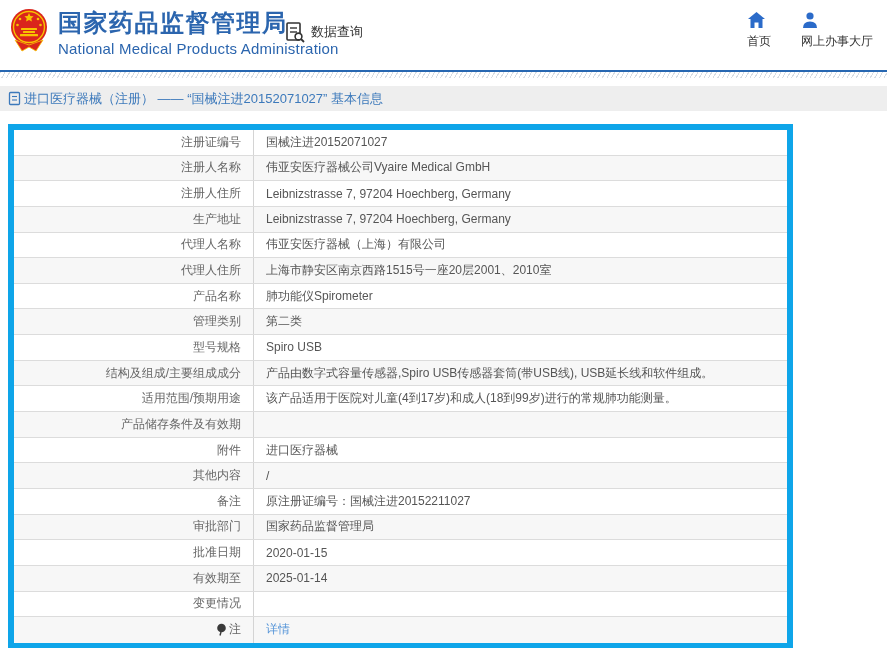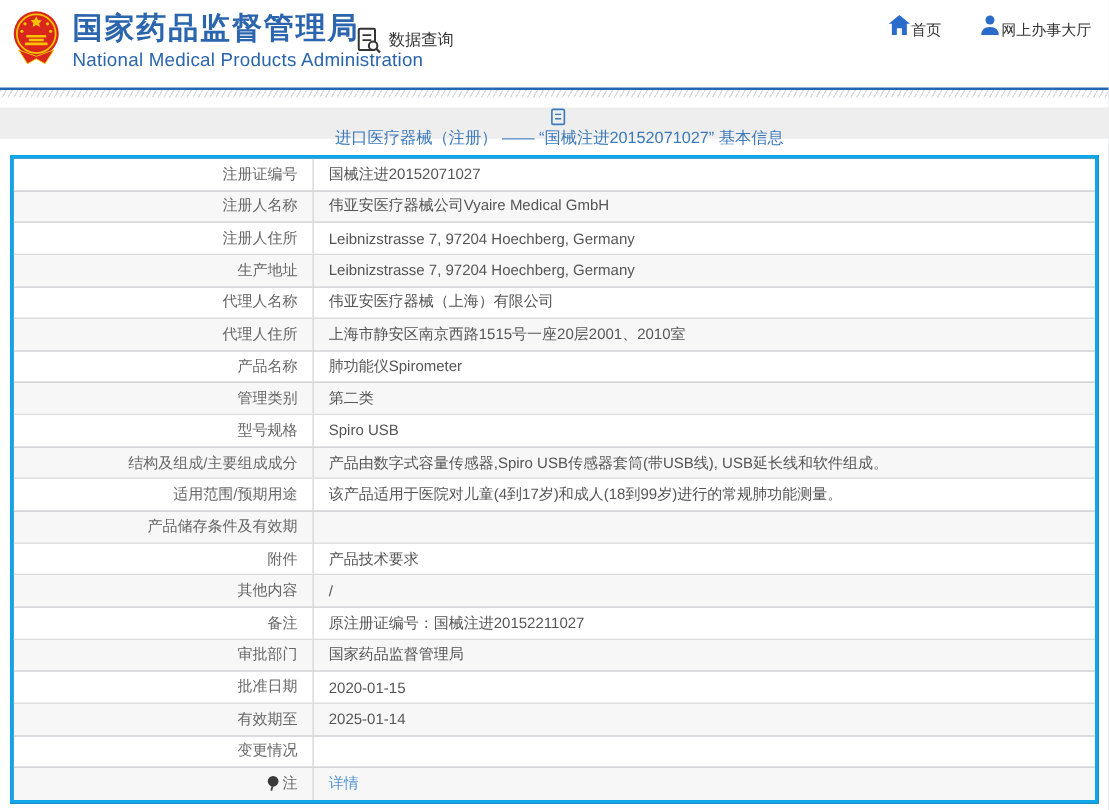--- a/index.html
+++ b/index.html
@@ -11,36 +11,36 @@
   .header { position:relative; height:72px; background:#fff;
     border-bottom:2px solid #2767b1; }
   .emblem { position:absolute; left:10px; top:6px; width:38px; height:47px; }
   .org { position:absolute; left:58px; top:9px; }
   .org-cn { font-size:24px; font-weight:bold; color:#2b65ae; letter-spacing:1.5px; line-height:28px; }
   .org-en { font-size:15px; color:#2b65ae; margin-top:3px; letter-spacing:0.2px; }
   .query-tab { position:absolute; left:283px; top:20px; display:flex; align-items:center; cursor:pointer; }
   .query-tab svg { margin-right:4px; }
   .query-label { font-size:13px; color:#333; }
   .top-nav { position:absolute; right:14px; top:11px; display:flex; gap:30px; }
-  .nav-item { display:flex; align-items:flex-end; cursor:pointer; }
+  .nav-item { display:flex; flex-direction:column; align-items:flex-start; cursor:pointer; }
   .nav-item svg { margin-bottom:4px; }
   .nav-label { font-size:12px; color:#333; white-space:nowrap; }
 
   
   .hatch { height:6px; width:100%;
     background:repeating-linear-gradient(120deg,#d7dde4 0 1px,transparent 1px 4px); }
 
   
   .crumb-bar { margin-top:8px; height:25px; background:#eeeeee;
-    display:flex; align-items:center; padding-left:8px;flex-direction:column; }
+    display:flex; align-items:center; padding-left:8px; }
   .crumb-bar svg { margin-right:3px; flex:0 0 auto; }
   .crumb-text { font-size:13px; color:#3c79bb; }
 
   
-  .info-table { margin:13px 8px 0 8px; width:871px; border:3px solid #0ea5e9; background:#0f172a; }
+  .info-table { margin:13px 8px 0 8px; width:785px; border:6px solid #0ea5e9; background:#5eead4; }
   .t-row { display:flex; height:25.65px; border-bottom:1px solid #dcdcdc; background:#fff; }
   .t-row:last-child { border-bottom:none; }
   .t-row:nth-child(even) { background:#f7f7f7; }
   .t-label { width:240px; flex:0 0 240px; border-right:1px solid #d4d4d4;
     display:flex; align-items:center; justify-content:flex-end;
     padding-right:12px; font-size:12px; color:#666; }
   .t-value { flex:1; display:flex; align-items:center; padding-left:12px;
     font-size:12px; color:#555; }
   .t-value a { color:#5494d8; text-decoration:none; cursor:pointer; }
   .pin-icon { margin-right:2px; display:inline-flex; }
@@ -152,21 +152,21 @@
   <div class="t-row">
       <div class="t-label">适用范围/预期用途</div>
       <div class="t-value">该产品适用于医院对儿童(4到17岁)和成人(18到99岁)进行的常规肺功能测量。</div>
     </div>
   <div class="t-row">
       <div class="t-label">产品储存条件及有效期</div>
       <div class="t-value"></div>
     </div>
   <div class="t-row">
       <div class="t-label">附件</div>
-      <div class="t-value">产品技术要求</div>
+      <div class="t-value">进口医疗器械</div>
     </div>
   <div class="t-row">
       <div class="t-label">其他内容</div>
       <div class="t-value">/</div>
     </div>
   <div class="t-row">
       <div class="t-label">备注</div>
       <div class="t-value">原注册证编号：国械注进20152211027</div>
     </div>
   <div class="t-row">

